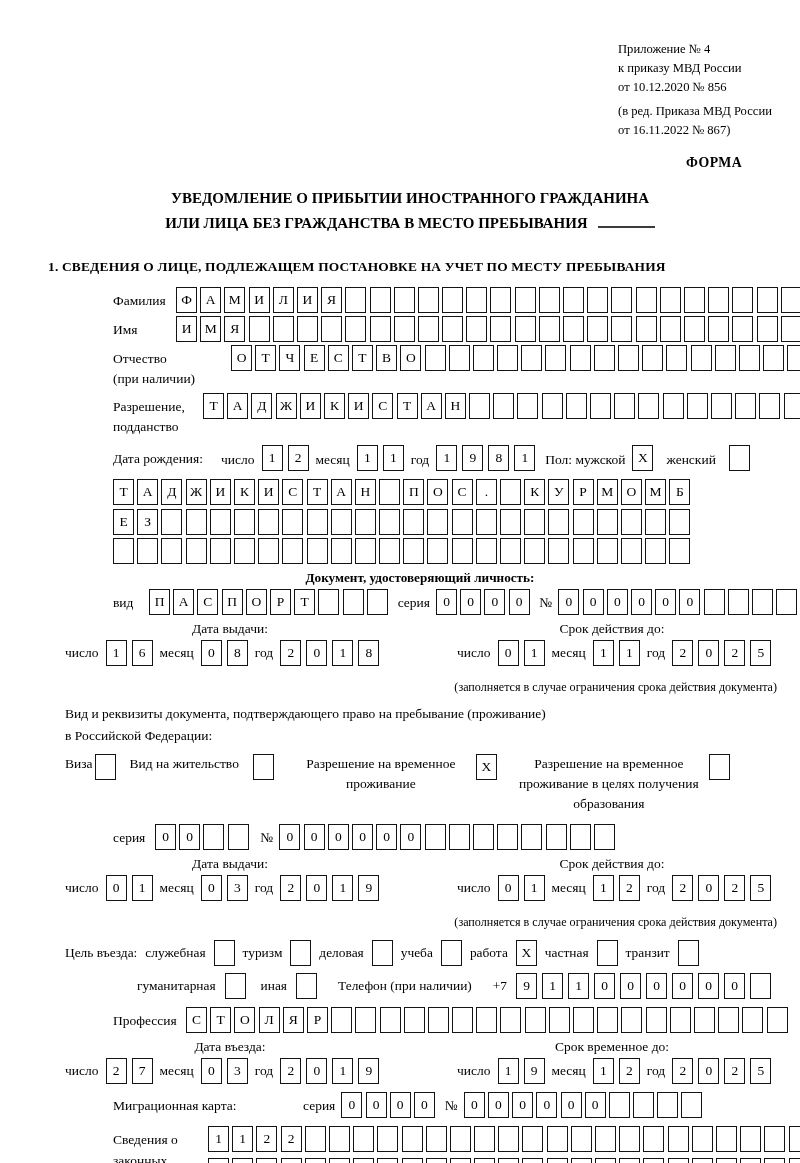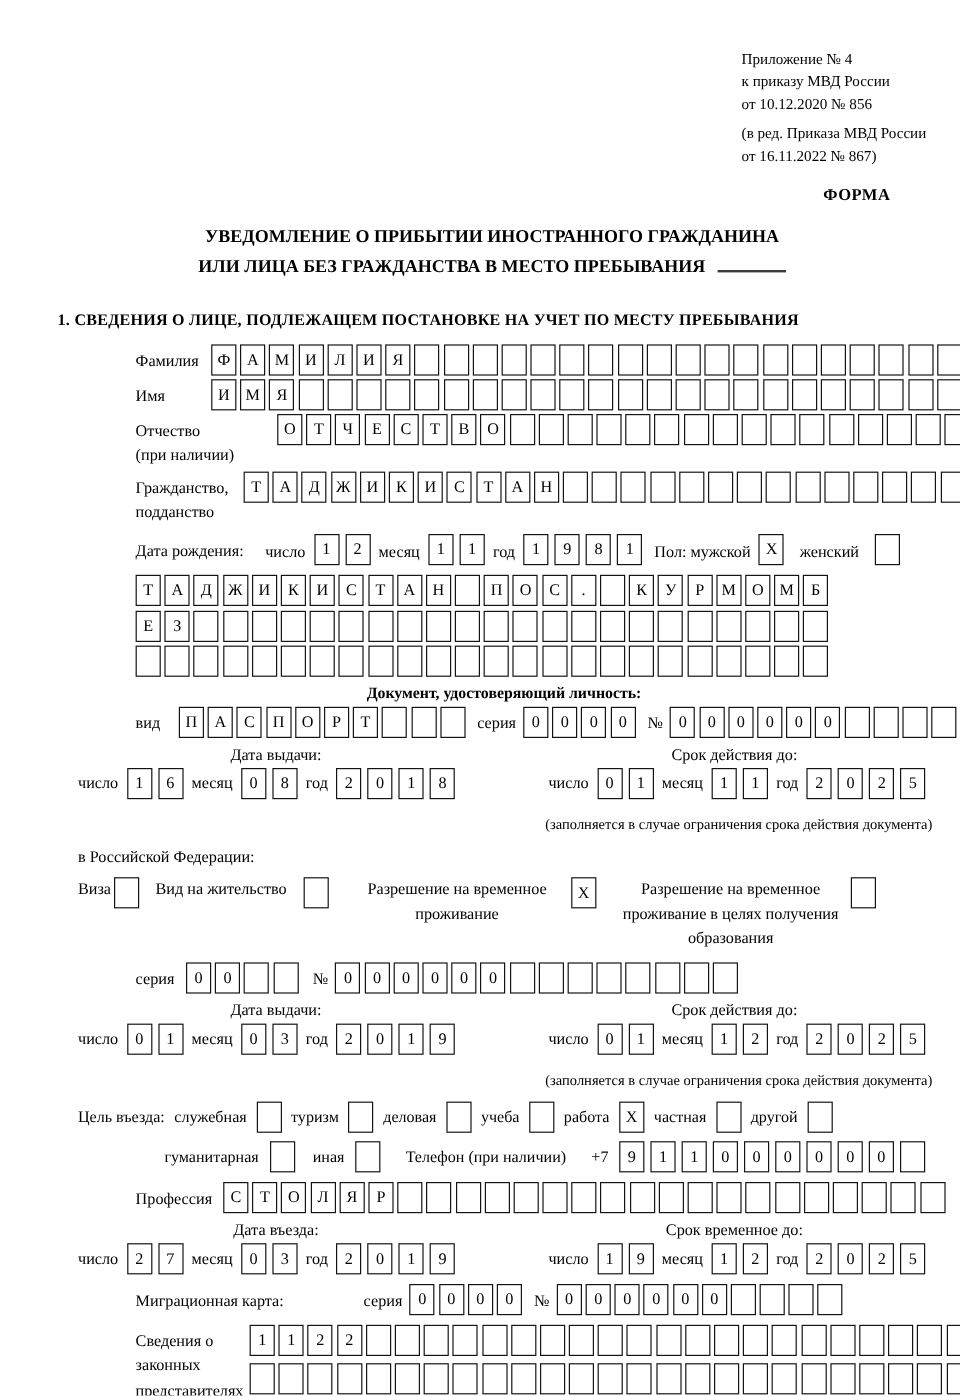--- a/index.html
+++ b/index.html
@@ -159,21 +159,21 @@
         <span class="cell"></span>
         <span class="cell"></span>
         <span class="cell"></span>
         <span class="cell"></span>
         <span class="cell"></span>
         <span class="cell"></span>
       </span>
   </div>
 
   <div class="frow">
-    <span class="lbl pad lw90">Гражданство,
+    <span class="lbl pad lw90">Разрешение,
 подданство</span>
     <span class="cells">
         <span class="cell">Т</span>
         <span class="cell">А</span>
         <span class="cell">Д</span>
         <span class="cell">Ж</span>
         <span class="cell">И</span>
         <span class="cell">К</span>
         <span class="cell">И</span>
         <span class="cell">С</span>
@@ -390,20 +390,21 @@
             <span class="cell">0</span>
             <span class="cell">2</span>
             <span class="cell">5</span>
           </span>
       </div>
     </div>
   </div>
   <div class="dnote">(заполняется в случае ограничения срока действия документа)</div>
 
   <div class="para">
+    <div>Вид и реквизиты документа, подтверждающего право на пребывание (проживание)</div>
     <div>в Российской Федерации:</div>
   </div>
 
   <div class="visa-row">
     <span class="optlbl">Виза</span>
     <span class="cell"></span>
     <span class="optlbl gap12">Вид на жительство</span>
     <span class="cell gap12"></span>
     <span class="optlbl w190 gap12">Разрешение на временное проживание</span>
     <span class="cell">X</span>
@@ -493,21 +494,21 @@
     <span>туризм</span>
     <span class="cell"></span>
     <span>деловая</span>
     <span class="cell"></span>
     <span>учеба</span>
     <span class="cell"></span>
     <span>работа</span>
     <span class="cell">X</span>
     <span>частная</span>
     <span class="cell"></span>
-    <span>другой</span>
+    <span>транзит</span>
     <span class="cell"></span>
   </div>
 
   <div class="purpose2">
     <span>гуманитарная</span>
     <span class="cell"></span>
     <span class="gap6">иная</span>
     <span class="cell"></span>
     <span class="gap12">Телефон (при наличии)</span>
     <span class="gap12">+7</span>

